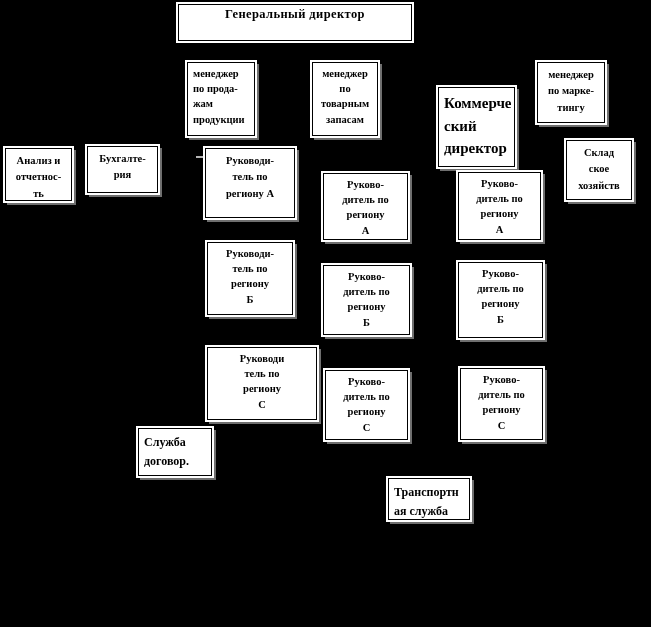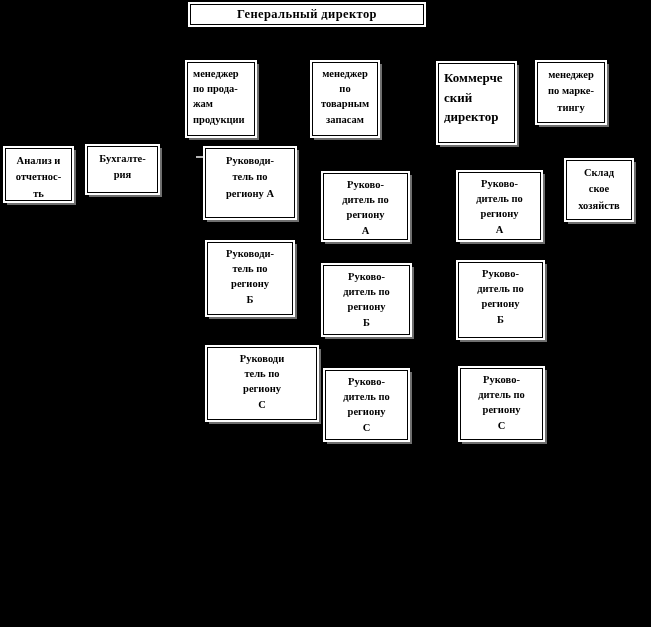--- a/index.html
+++ b/index.html
@@ -9,33 +9,33 @@
     font-weight:bold;color:#000;overflow:hidden;
   }
   .box{
     position:absolute;box-sizing:border-box;
     background:#ffffff;border:1px solid #000000;
     box-shadow:0 0 0 2px #ffffff, 3px 3px 0 1px #6f6f6f;
     white-space:pre-line;font-size:10.5px;line-height:1.55;
     padding:4px 2px 2px;text-align:center;
   }
   .left{text-align:left;padding-left:5px;}
-  .big{font-size:13px;line-height:1.5;}
+  .big{font-size:15px;line-height:1.5;margin-top:24px;}
   .md{font-size:12px;line-height:1.6;}
   .title{font-size:12.5px;line-height:14px;padding:2px;letter-spacing:.4px;
          box-shadow:0 0 0 2px #ffffff;}
   .tight{line-height:1.45;padding-top:3px;}
   .dash{position:absolute;background:#b5b5b5;}
 </style>
 </head>
 <body>
 
 <div id="canvas">
 
-  <div class="box title" style="left:190px;top:4px;width:234px;height:21px">Генеральный директор</div>
+  <div class="box title" style="left:178px;top:4px;width:234px;height:37px">Генеральный директор</div>
 
 
   <div class="box left tight" style="left:187px;top:62px;width:68px;height:74px">менеджер
 по  прода-
 жам
 продукции</div>
 
   <div class="box tight" style="left:312px;top:62px;width:66px;height:74px">менеджер
 по
 товарным
@@ -65,21 +65,21 @@
   <div class="box tight" style="left:323px;top:173px;width:85px;height:67px">Руково-
 дитель по
 региону
 А</div>
 
   <div class="box tight" style="left:458px;top:172px;width:83px;height:68px">Руково-
 дитель по
 региону
 А</div>
 
-  <div class="box" style="left:566px;top:160px;width:66px;height:60px">Склад
+  <div class="box" style="left:566px;top:140px;width:66px;height:60px">Склад
 ское
 хозяйств</div>
 
   <div class="box tight" style="left:207px;top:242px;width:86px;height:73px">Руководи-
 тель по
 региону
 Б</div>
 
   <div class="box tight" style="left:323px;top:265px;width:87px;height:70px">Руково-
 дитель по
@@ -99,15 +99,19 @@
   <div class="box tight" style="left:325px;top:370px;width:83px;height:70px">Руково-
 дитель по
 региону
 С</div>
 
   <div class="box tight" style="left:460px;top:368px;width:83px;height:72px">Руково-
 дитель по
 региону
 С</div>
 
+  <div class="box left md" style="left:138px;top:428px;width:74px;height:48px">Служба
+договор.</div>
 
+  <div class="box left md" style="left:388px;top:478px;width:82px;height:42px">Транспортн
+ая служба</div>
 
 </div>
 
 </body></html>

